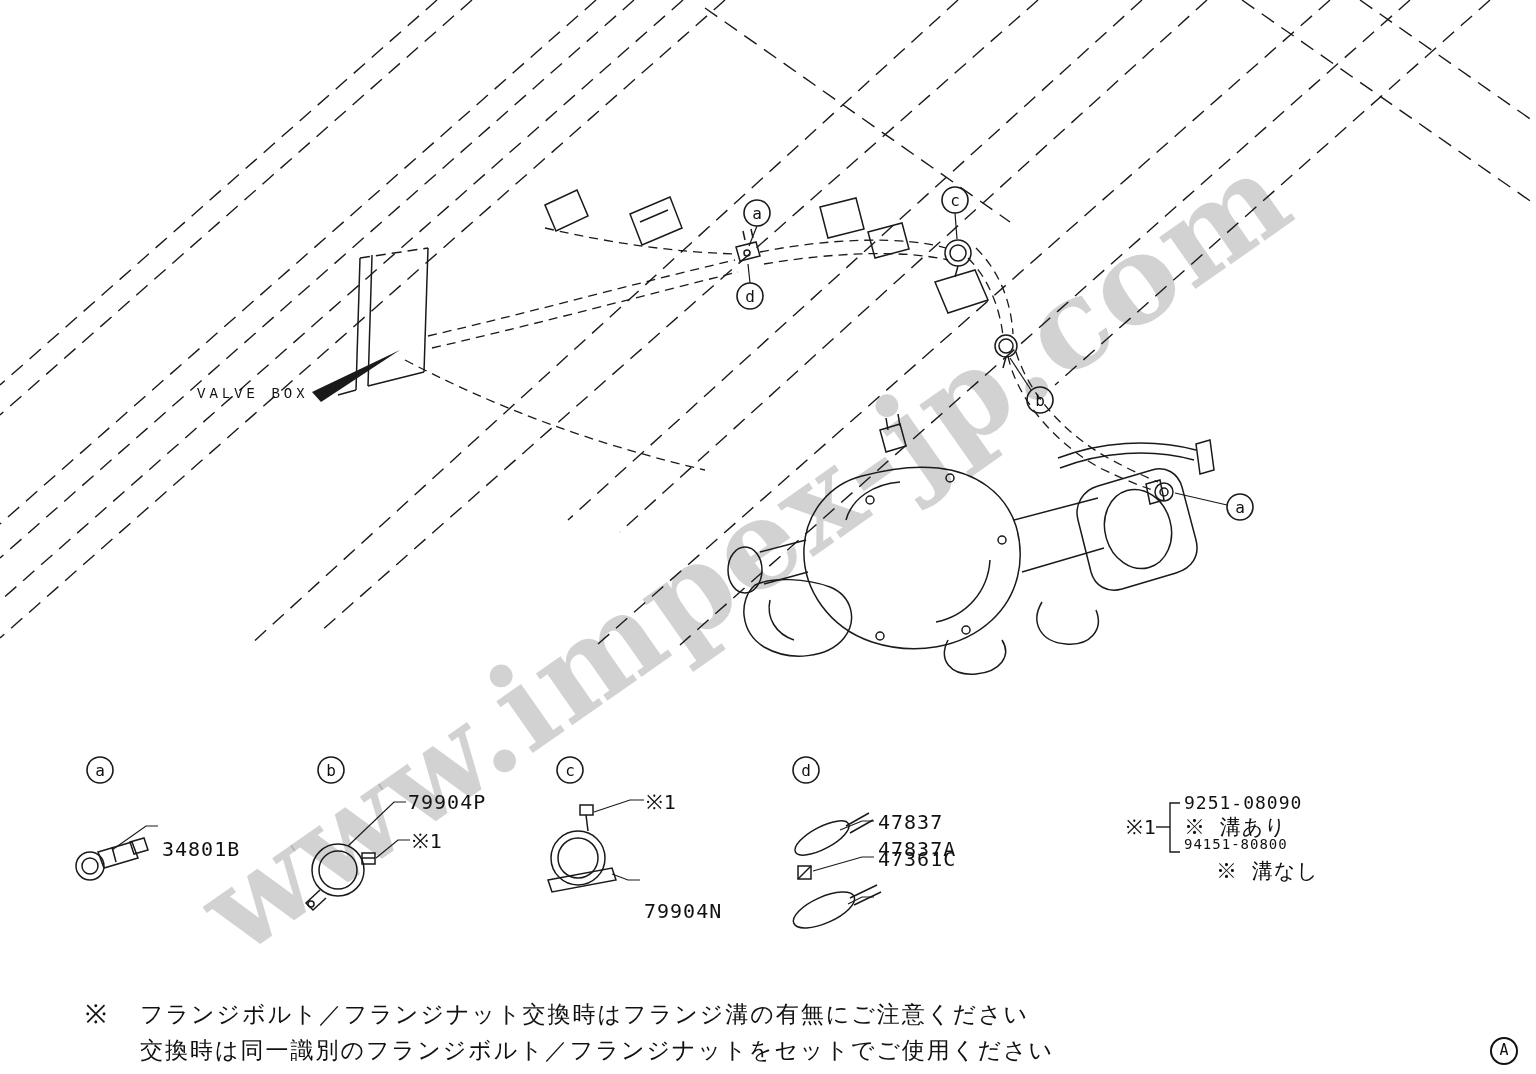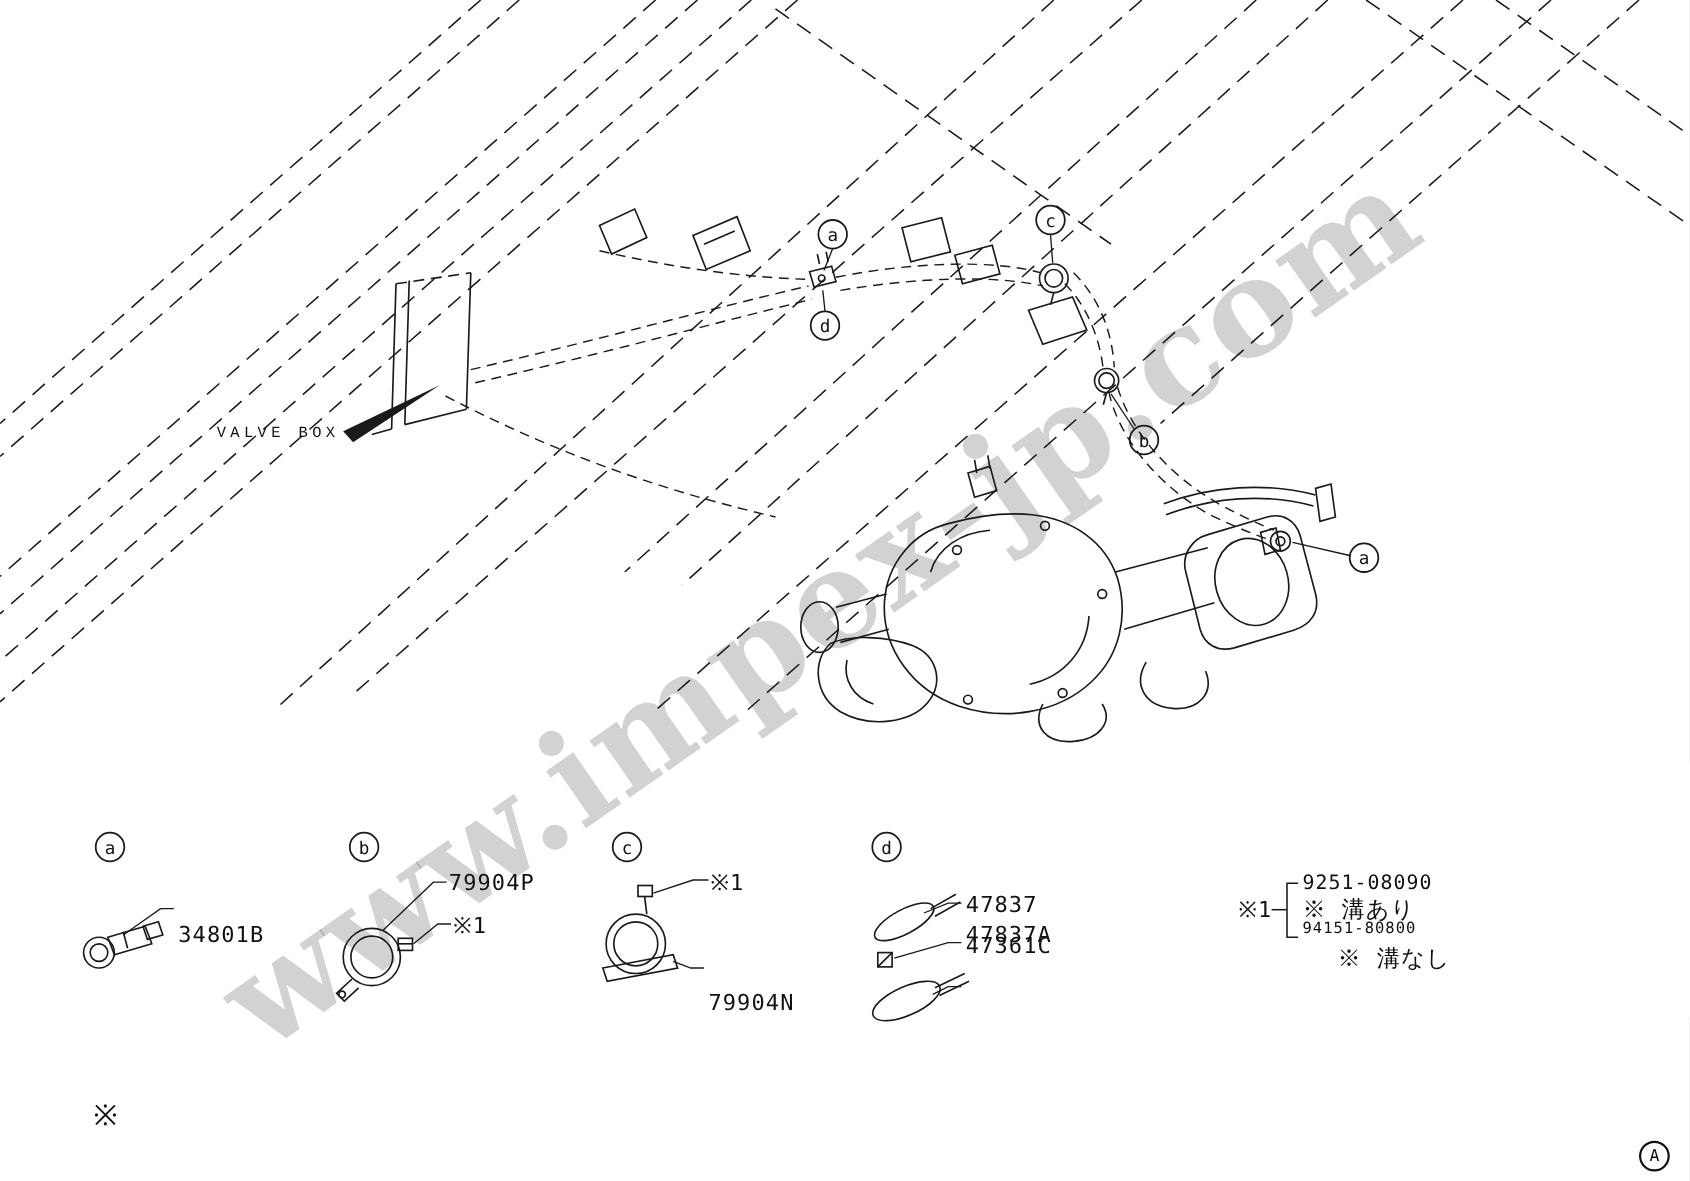--- a/index.html
+++ b/index.html
@@ -264,20 +264,24 @@
   <div class="lbl l-47361C">47361C</div>
   <div class="lbl l-47837A">47837A</div>
 
   <div class="lbl fn-label">※1</div>
   <div class="lbl fn-part1">9251-08090</div>
   <div class="lbl fn-note1 small">※ 溝あり</div>
   <div class="lbl fn-part2">94151-80800</div>
   <div class="lbl fn-note2 small">※ 溝なし</div>
 
   <div class="foot-mark">※</div>
+  <div class="foot-lines">
+    <div>フランジボルト／フランジナット交換時はフランジ溝の有無にご注意ください</div>
+    <div>交換時は同一識別のフランジボルト／フランジナットをセットでご使用ください</div>
+  </div>
 
 
   <div class="rev-circle">
     <span>A</span>
   </div>
 
   <div class="watermark">www.impex-jp.com</div>
 </div>
 
 </body></html>

